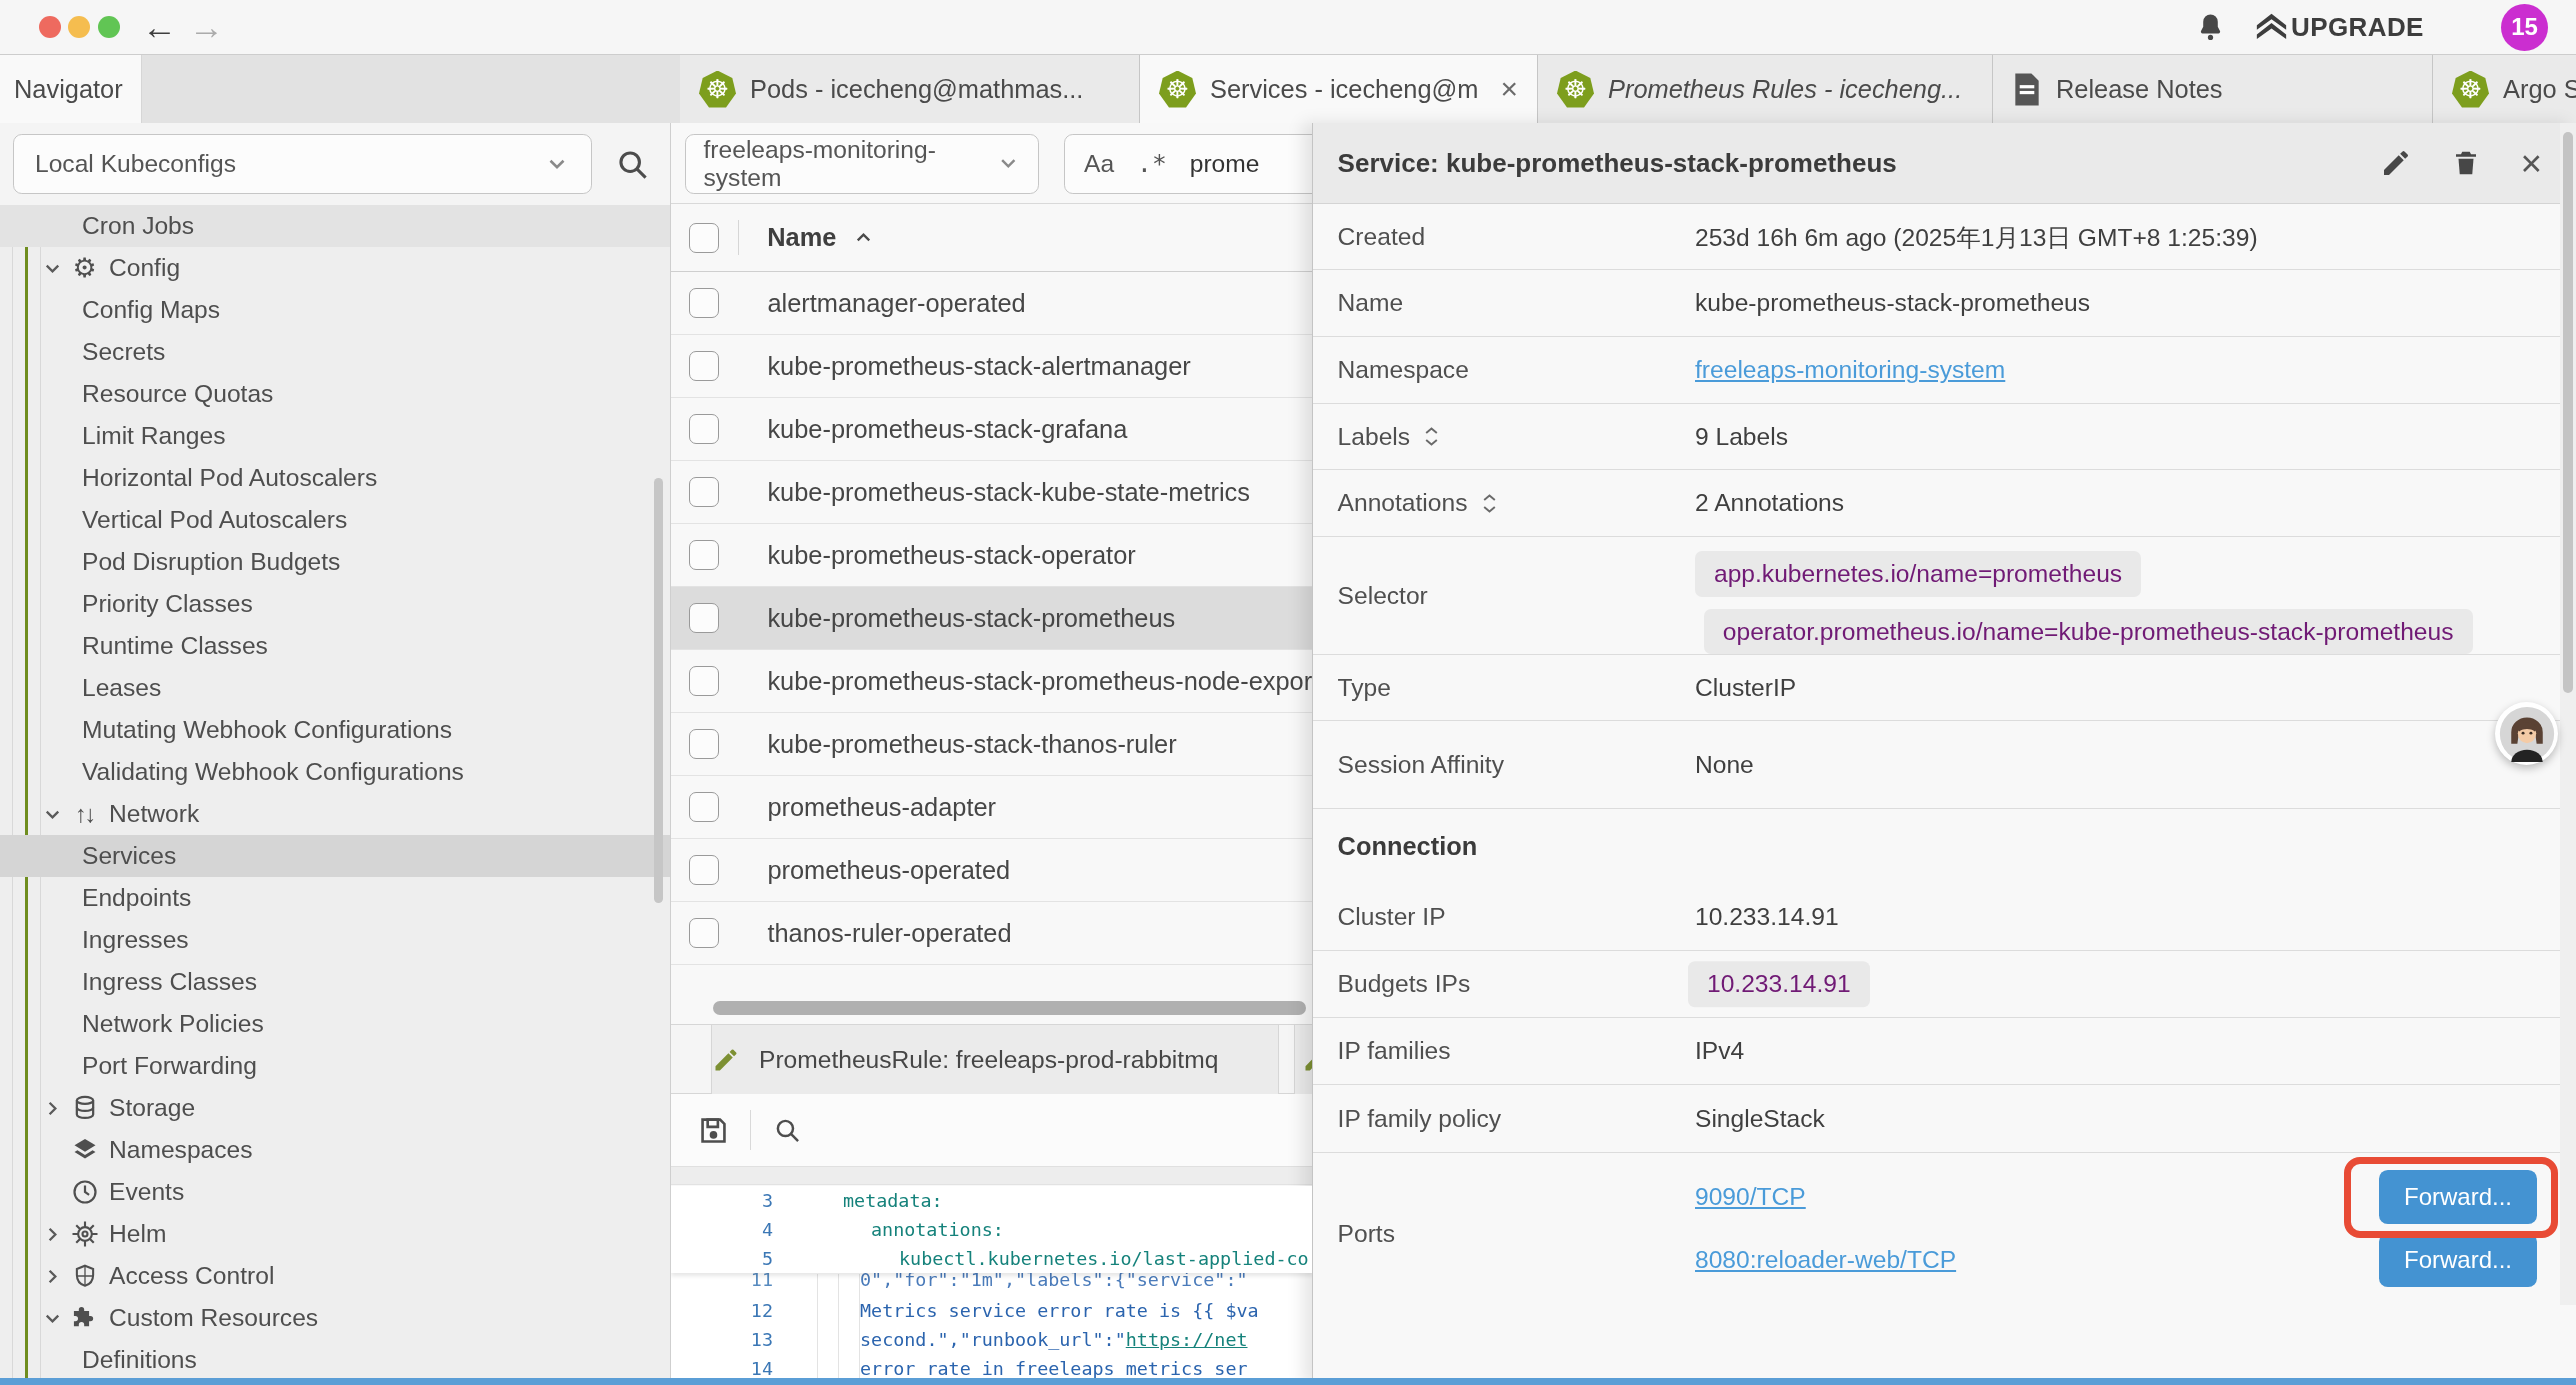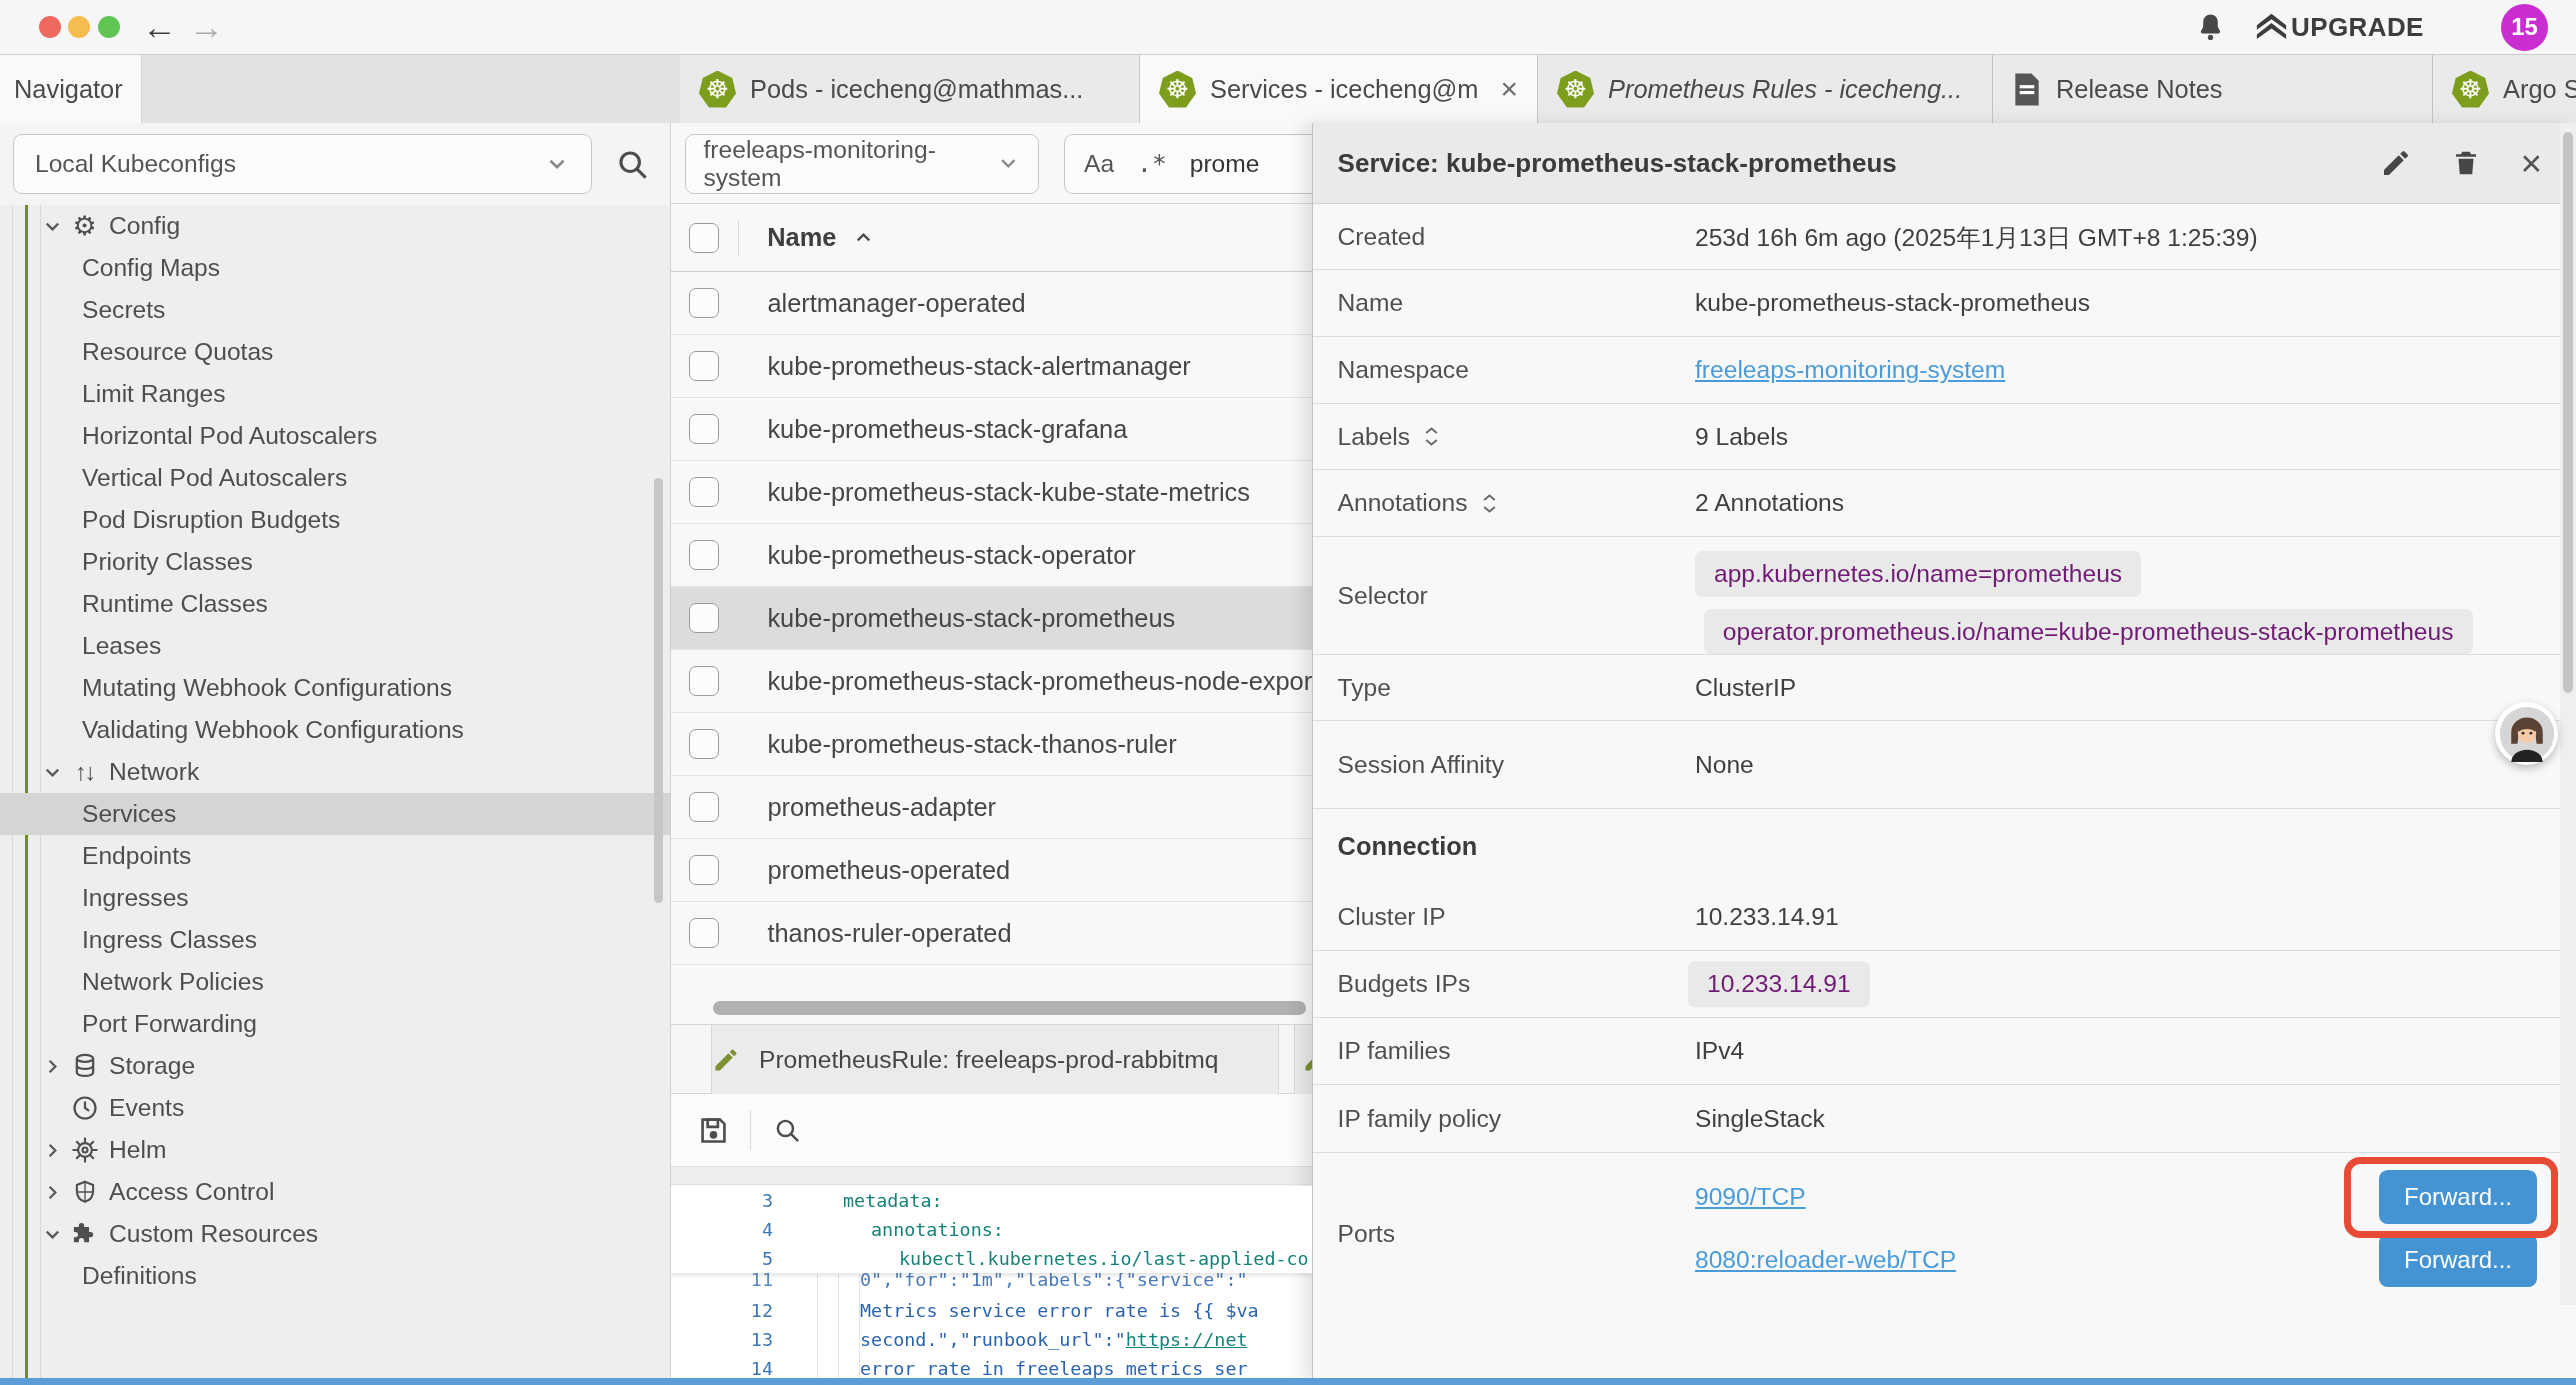--- a/index.html
+++ b/index.html
@@ -193,20 +193,23 @@
         <svg width="37" height="37" viewBox="0 0 24 24" fill="none" stroke="#4c4c4c" stroke-width="2">
             <circle cx="10.5" cy="10.5" r="6"></circle>
             <path d="M15 15l5.5 5.5"></path>
           </svg>
       </span>
     </div>
     <div id="tree">
       <div class="guide" style="left:12.3px"></div>
       <div class="guide green" style="left:25.4px"></div>
       <div class="guide" style="left:40px"></div>
+    <div class="trow hover">
+          <span class="tlab-child">Cron Jobs</span>
+        </div>
         <div class="trow">
           <span class="twist">
             <svg width="23" height="23" viewBox="0 0 24 24" fill="none" stroke="#5a5a5a" stroke-width="2.4">
               <path d="M6 9l6 6 6-6"></path>
             </svg>
           </span>
           <span class="ticon">
             <span style="font-size:27px">⚙</span>
           </span>
           <span class="tlab-group">Config</span>
@@ -283,20 +286,29 @@
             </svg>
           </span>
           <span class="ticon">
             <svg width="28" height="28" viewBox="0 0 24 24" fill="none" stroke="#4f4f4f" stroke-width="1.9">
               <ellipse cx="12" cy="5.5" rx="7" ry="3"></ellipse>
               <path d="M5 5.5v6c0 1.7 3.1 3 7 3s7-1.3 7-3v-6"></path>
               <path d="M5 11.5v6c0 1.7 3.1 3 7 3s7-1.3 7-3v-6"></path>
             </svg>
           </span>
           <span class="tlab-group">Storage</span>
+        </div>
+        <div class="trow">
+          <span class="ticon">
+            <svg width="28" height="28" viewBox="0 0 24 24" fill="#4f4f4f">
+              <path d="M12 2.5 21 8l-9 5.5L3 8z"></path>
+              <path d="M5.5 12.2 3 13.8l9 5.5 9-5.5-2.5-1.6-6.5 4z"></path>
+            </svg>
+          </span>
+          <span class="tlab-group">Namespaces</span>
         </div>
         <div class="trow">
           <span class="ticon">
             <svg width="28" height="28" viewBox="0 0 24 24" fill="none" stroke="#4f4f4f" stroke-width="1.9">
               <circle cx="12" cy="12" r="9"></circle>
               <path d="M12 6.5V12l3.5 2.5"></path>
             </svg>
           </span>
           <span class="tlab-group">Events</span>
         </div>

